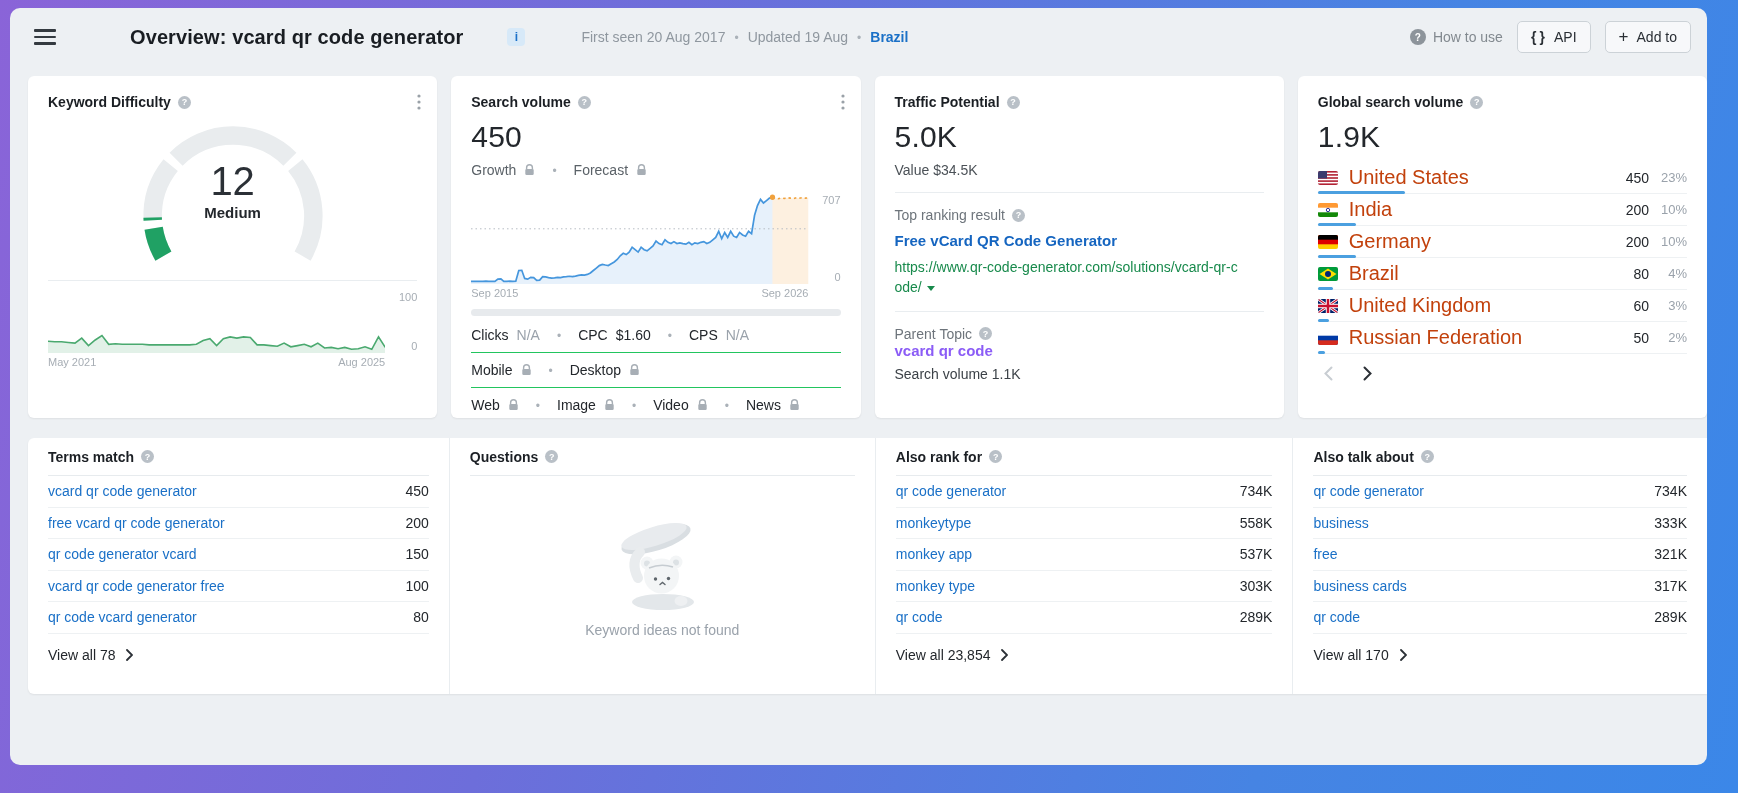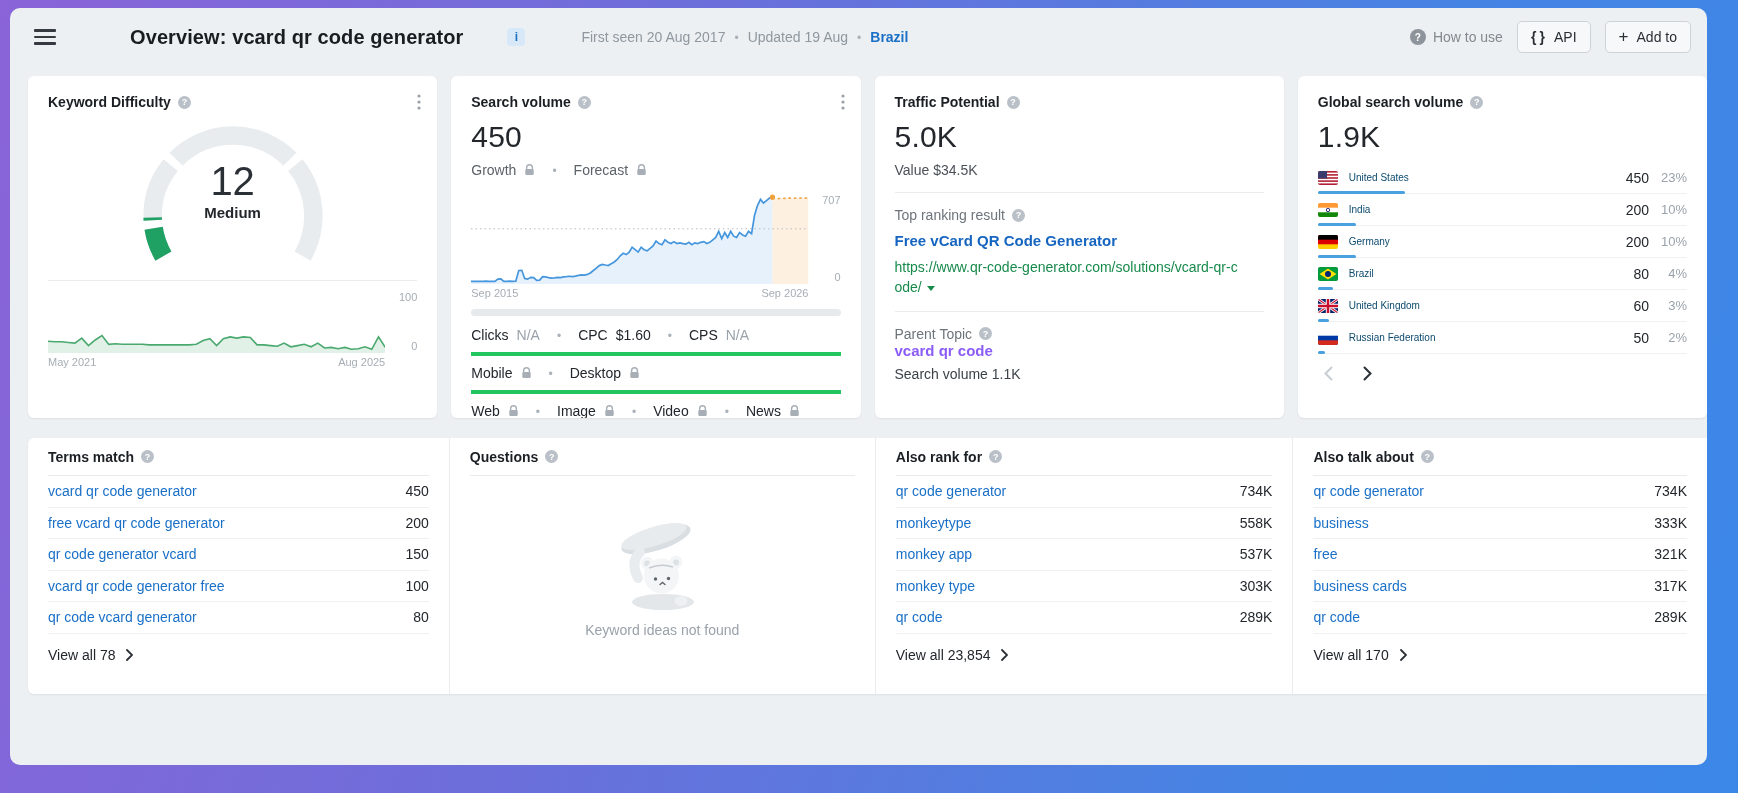--- a/index.html
+++ b/index.html
@@ -56,40 +56,40 @@
   .chart-main { flex:1; min-width:0; }
   .ylab-col { width:26px; display:flex; flex-direction:column; justify-content:space-between;
     font-size:11px; color:#a6adb4; text-align:right; }
   .kd-spark { width:100%; height:62px; display:block; }
   .xlab-row { display:flex; justify-content:space-between; font-size:11px; color:#a6adb4; margin-top:3px; }
   
   .growth-row { display:flex; align-items:center; gap:8px; font-size:14px; color:#5b6268; margin-top:8px; }
   .vol-chart { width:100%; height:92px; display:block; margin-top:10px; }
   .clicks-bar { height:7px; border-radius:3.5px; background:#e7eaed; margin:10px 0 2px; }
   .metric-row { display:flex; align-items:center; gap:8px; font-size:14px; color:#23272c; padding:9px 0; }
-  .metric-row + .metric-row { border-top:4px solid #22c55e; }
+  .metric-row + .metric-row { border-top:1px solid #22c55e; }
   .muted { color:#9aa2ab; }
   .lbl { color:#23272c; }
   
   .tp-note { font-size:14px; color:#4b5157; margin-top:8px; padding-bottom:14px; border-bottom:1px solid #e9edf0; }
   .sec-label { display:flex; align-items:center; gap:7px; font-size:14px; color:#6d747b; margin-top:14px; }
   .result-title { font-size:15px; font-weight:700; color:#1565c0; margin-top:9px; cursor:pointer; }
   .result-url { font-size:14px; color:#188a4c; margin-top:8px; line-height:1.45; word-break:break-all;
     padding-bottom:13px; border-bottom:1px solid #e9edf0; cursor:pointer; }
   .caret-down { display:inline-block; width:0; height:0; border-left:4.5px solid transparent;
     border-right:4.5px solid transparent; border-top:5px solid #188a4c; margin-left:5px; vertical-align:middle; }
   .parent-topic { font-size:15px; font-weight:700; color:#8b5cf6; cursor:pointer; }
   .parent-vol { font-size:14px; color:#3c4248; margin-top:7px; }
   
   .gsv-list { margin-top:6px; }
   .gsv-row { position:relative; display:flex; align-items:center; height:32px; border-bottom:1px solid #eef1f3; }
   .flag { width:20px; height:14px; border-radius:2px; overflow:hidden; flex:0 0 20px;
     box-shadow: inset 0 0 0 1px rgba(0,0,0,.06); margin-right:11px; }
   .flag svg { display:block; }
-  .gsv-name { flex:1; font-size:10px; color:#0c4a6e; white-space:nowrap; overflow:hidden; }
+  .gsv-name { flex:1; font-size:20px; color:#c2410c; white-space:nowrap; overflow:hidden; }
   .gsv-vol { width:44px; text-align:right; font-size:14px; color:#23272c; }
   .gsv-share { width:38px; text-align:right; font-size:13px; color:#9aa2ab; }
   .gsv-bar { position:absolute; left:0; bottom:-1px; height:3px; background:#4ba0e0; border-radius:1.5px; }
   .pager { display:flex; align-items:center; gap:30px; margin-top:12px; padding-left:6px; }
   .pg { cursor:pointer; display:flex; align-items:center; }
   
   .ki-panel { margin:20px 0 0 18px; background:#fff; border-radius:6px 0 0 6px;
     box-shadow:0 1px 2px rgba(27,31,35,.07); overflow:hidden; }
   .ki-title-row { height:44px; display:flex; align-items:center; padding:0 20px;
     font-size:15px; font-weight:700; color:#1b1f24; border-bottom:1px solid #e7ebee; }

